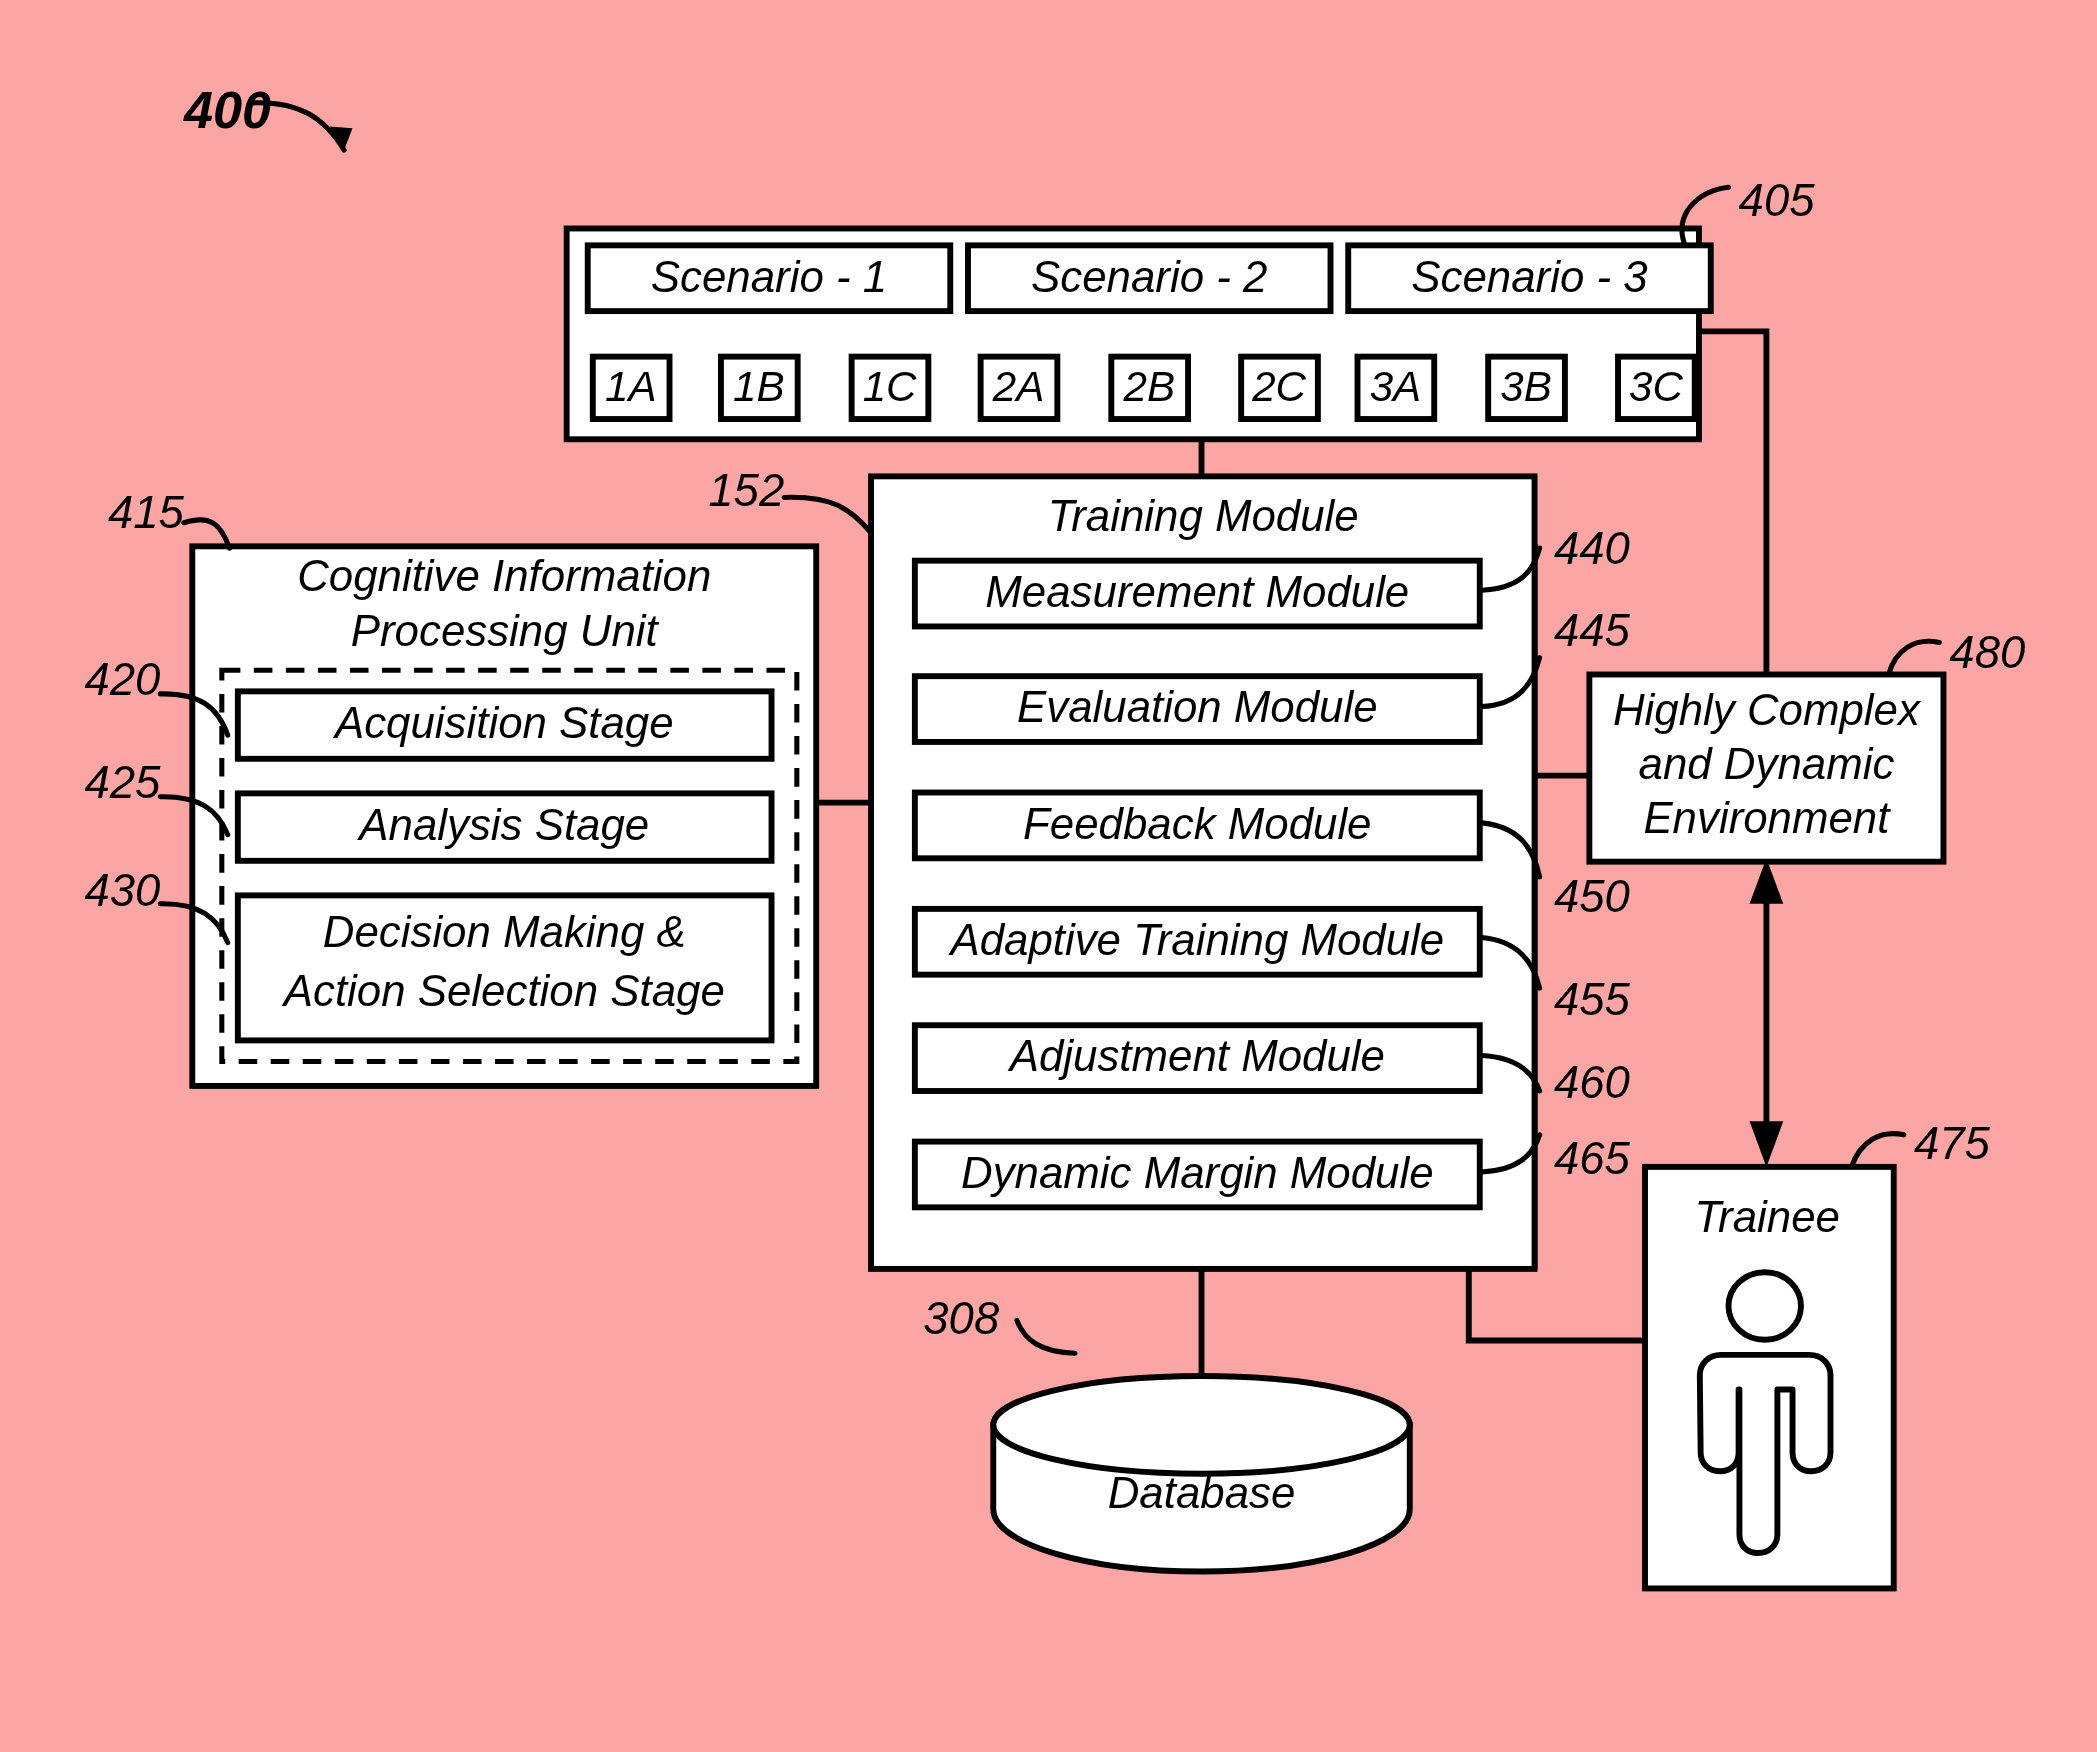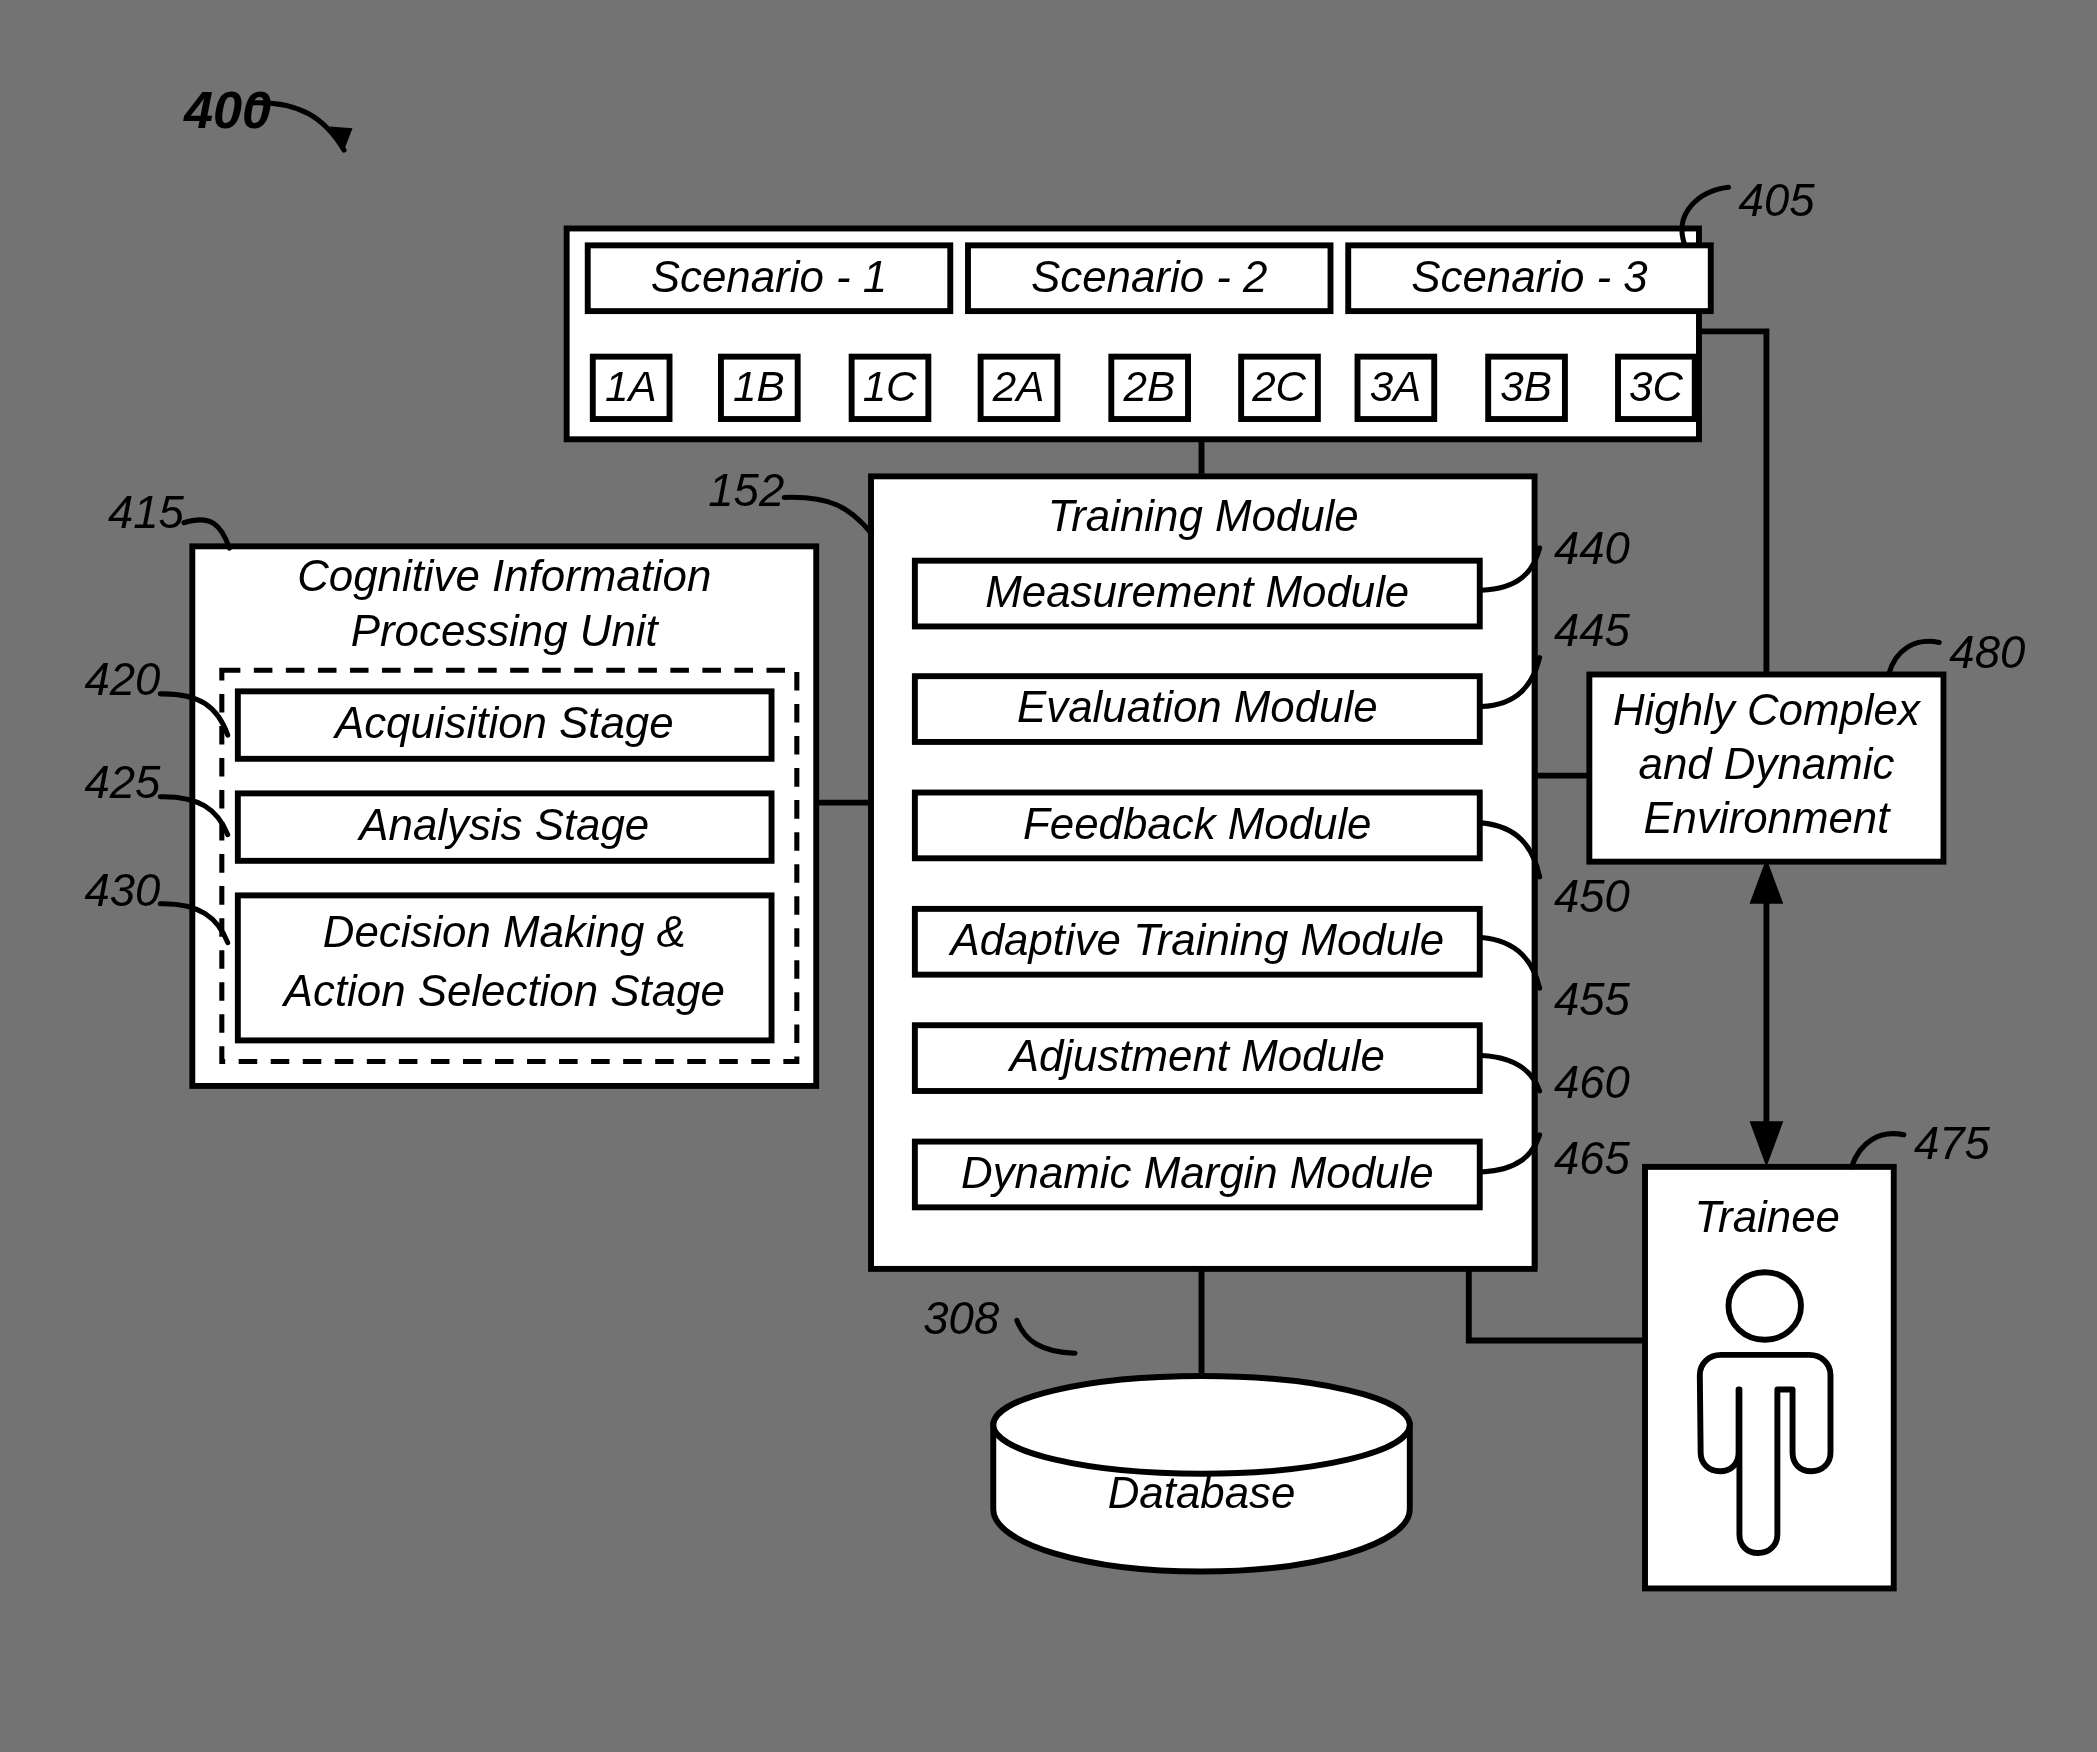--- a/index.html
+++ b/index.html
@@ -7,21 +7,21 @@
     padding: 0;
     background: #ffffff;
   }
   body {
     font-family: "Liberation Sans", sans-serif;
   }
   #figure-root {
     position: relative;
     width: 2097px;
     height: 1752px;
-    background: #737373;
+    background: #fca5a5;
     overflow: hidden;
   }
   svg#figure-svg {
     position: absolute;
     top: 0;
     left: 0;
     width: 2097px;
     height: 1752px;
     display: block;
   }

